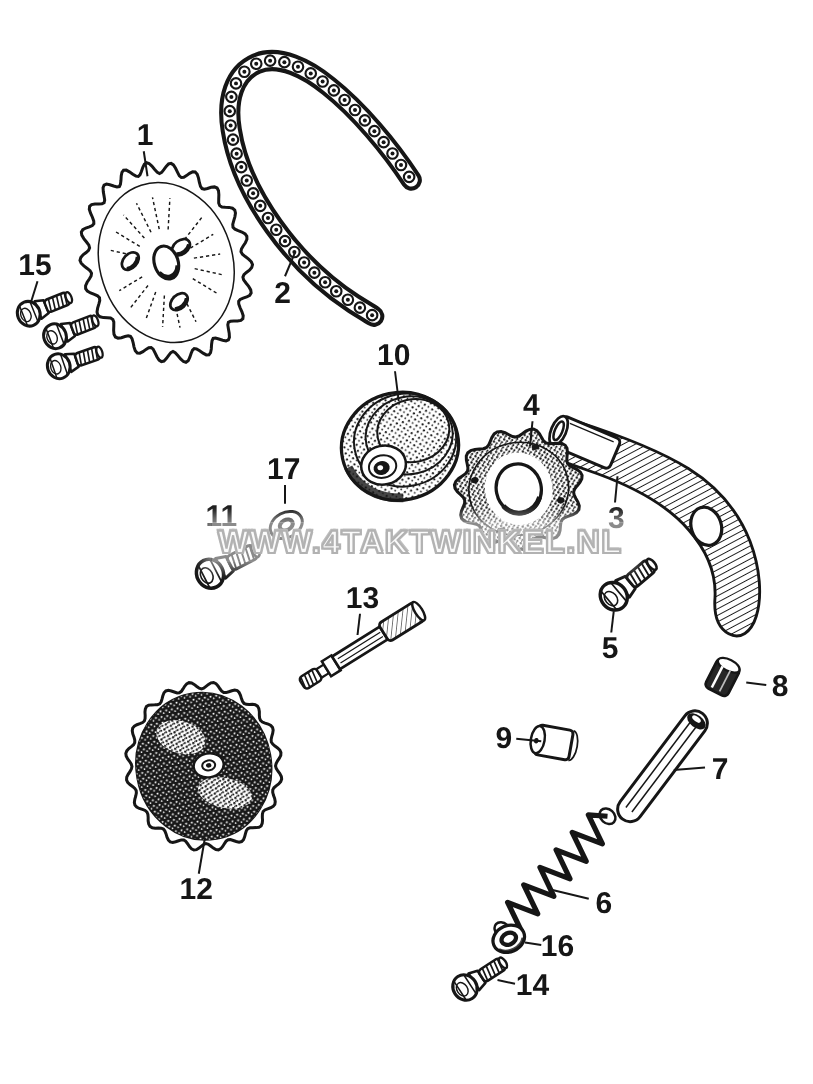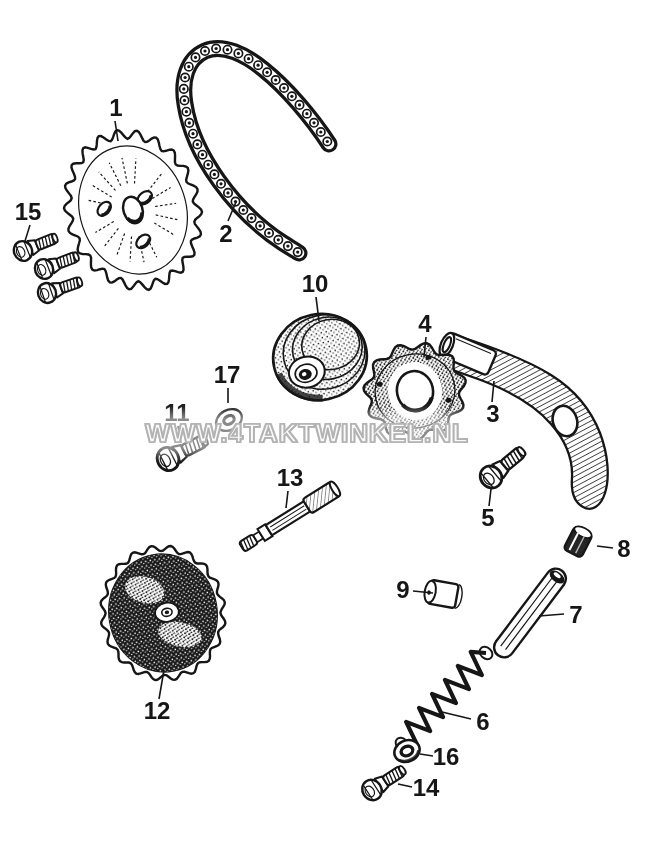--- a/index.html
+++ b/index.html
@@ -2,21 +2,21 @@
 <html><head>
 <meta charset="utf-8">
 <style>
   html,body{margin:0;padding:0;background:#ffffff;}
   .stage{position:relative;width:650px;height:867px;background:#fff;overflow:hidden;
          font-family:"Liberation Sans",sans-serif;}
   svg{position:absolute;left:0;top:0;}
   .lbl text{font:700 24px "Liberation Sans",sans-serif;fill:#161616;text-anchor:middle;}
   .leader{stroke:#161616;stroke-width:1.6;fill:none;}
   .watermark{
-    position:absolute;left:140px;top:418px;width:334px;height:31px;
+    position:absolute;left:169px;top:418px;width:334px;height:31px;
     display:flex;align-items:center;justify-content:center;
     font:700 26px "Liberation Sans",sans-serif;letter-spacing:1px;white-space:nowrap;
     color:rgba(255,255,255,0.92);
     -webkit-text-stroke:1.7px #b2b2b2;
     text-shadow:1px 1px 0 #c0c0c0,-1px -1px 0 #c0c0c0,1px -1px 0 #c0c0c0,-1px 1px 0 #c0c0c0;
     background:rgba(255,255,255,0.5);
     box-shadow:0 0 9px 6px rgba(255,255,255,0.5);
   }
 </style>
 </head>

